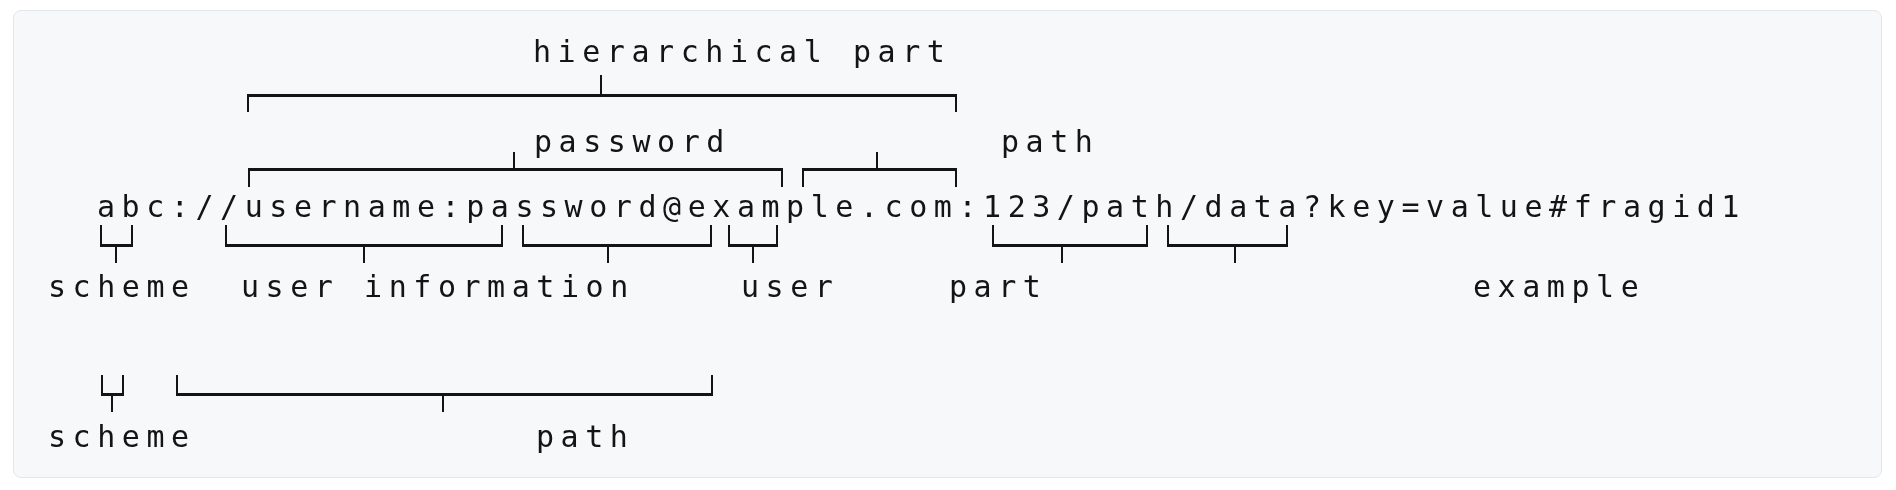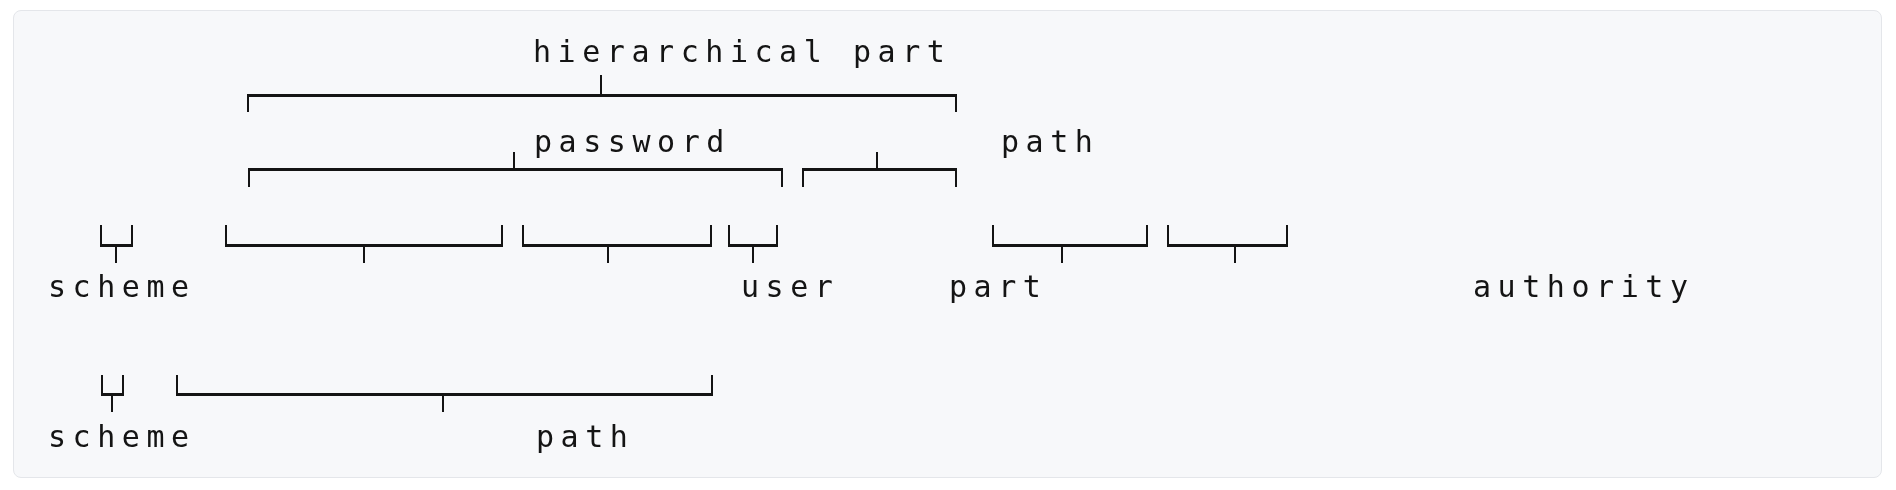--- a/index.html
+++ b/index.html
@@ -50,20 +50,21 @@
     <div class="v" style="left:533px;top:16px;height:19px"></div>
   </div>
 
   <div class="bracket" style="left:802px;top:152px;width:155px;height:35px">
     <div class="v" style="left:74px;top:0;height:19px"></div>
     <div class="h" style="left:0;top:16px;width:155px"></div>
     <div class="v" style="left:0;top:16px;height:19px"></div>
     <div class="v" style="left:153px;top:16px;height:19px"></div>
   </div>
 
+  <div class="lbl" style="left:97px;top:189px">abc://username:password@example.com:123/path/data?key=value#fragid1</div>
 
   <div class="bracket" style="left:100px;top:225px;width:33px;height:38px">
     <div class="v" style="left:0;top:0;height:22px"></div>
     <div class="v" style="left:31px;top:0;height:22px"></div>
     <div class="h" style="left:0;top:19px;width:33px"></div>
     <div class="v" style="left:15px;top:22px;height:16px"></div>
   </div>
 
   <div class="bracket" style="left:225px;top:225px;width:278px;height:38px">
     <div class="v" style="left:0;top:0;height:22px"></div>
@@ -95,27 +96,28 @@
 
   <div class="bracket" style="left:1167px;top:225px;width:121px;height:38px">
     <div class="v" style="left:0;top:0;height:22px"></div>
     <div class="v" style="left:119px;top:0;height:22px"></div>
     <div class="h" style="left:0;top:19px;width:121px"></div>
     <div class="v" style="left:67px;top:22px;height:16px"></div>
   </div>
 
   <div class="lbl" style="left:48px;top:269px">scheme</div>
 
+  <div class="lbl" style="left:241px;top:269px">user information</div>
 
   <div class="lbl" style="left:741px;top:269px">user</div>
 
   <div class="lbl" style="left:949px;top:269px">part</div>
 
 
-  <div class="lbl" style="left:1473px;top:269px">authority</div>
+  <div class="lbl" style="left:1473px;top:269px">example</div>
 
 
   <div class="bracket" style="left:101px;top:375px;width:23px;height:37px">
     <div class="v" style="left:0;top:0;height:21px"></div>
     <div class="v" style="left:21px;top:0;height:21px"></div>
     <div class="h" style="left:0;top:18px;width:23px"></div>
     <div class="v" style="left:10px;top:21px;height:16px"></div>
   </div>
 
   <div class="bracket" style="left:176px;top:375px;width:537px;height:37px">

